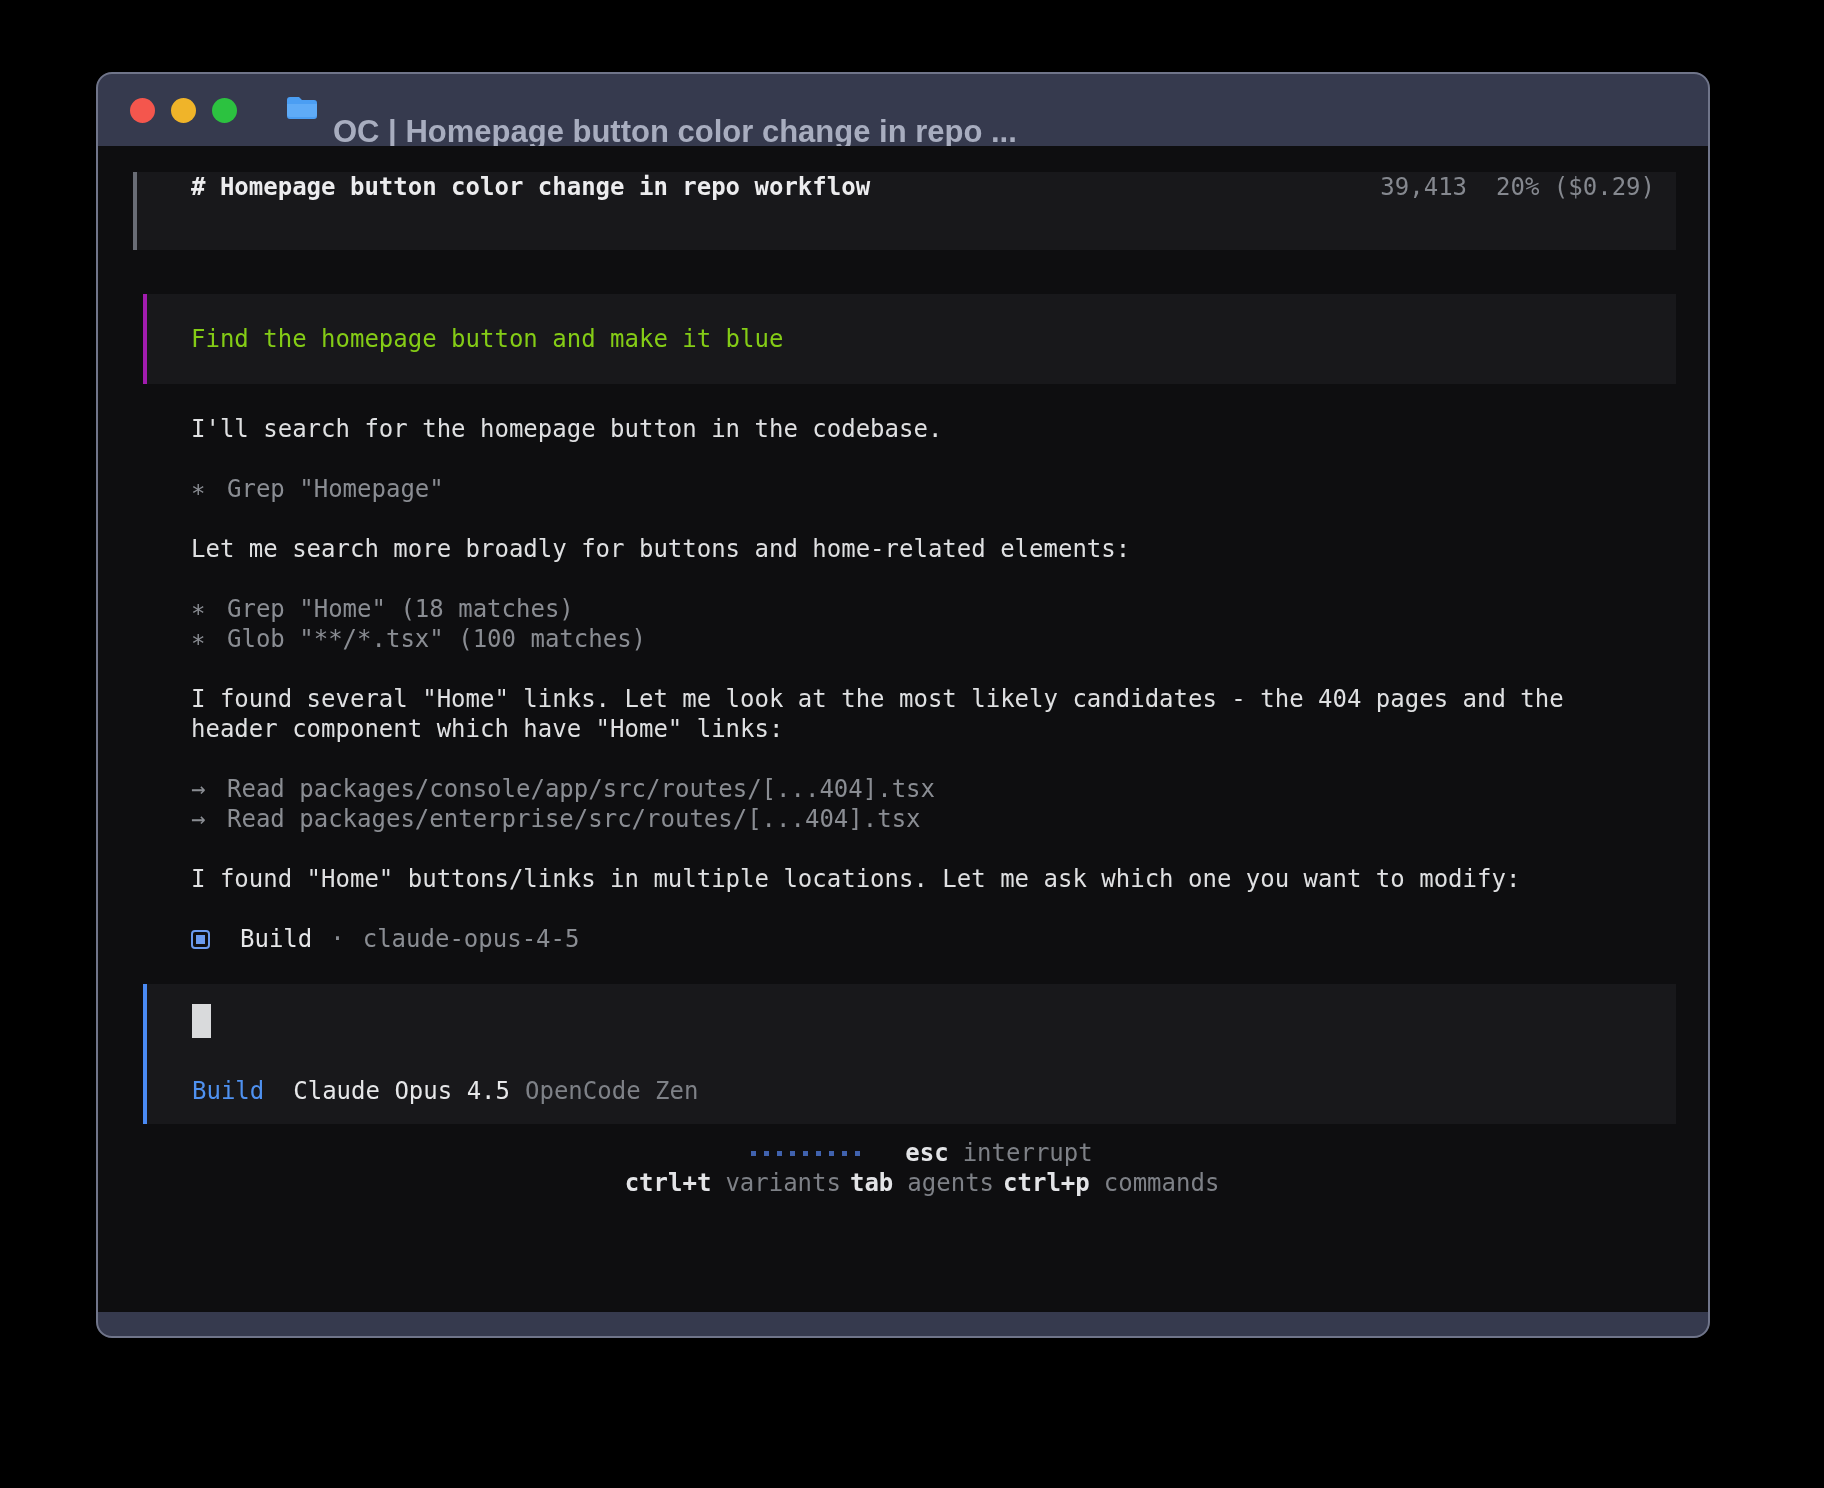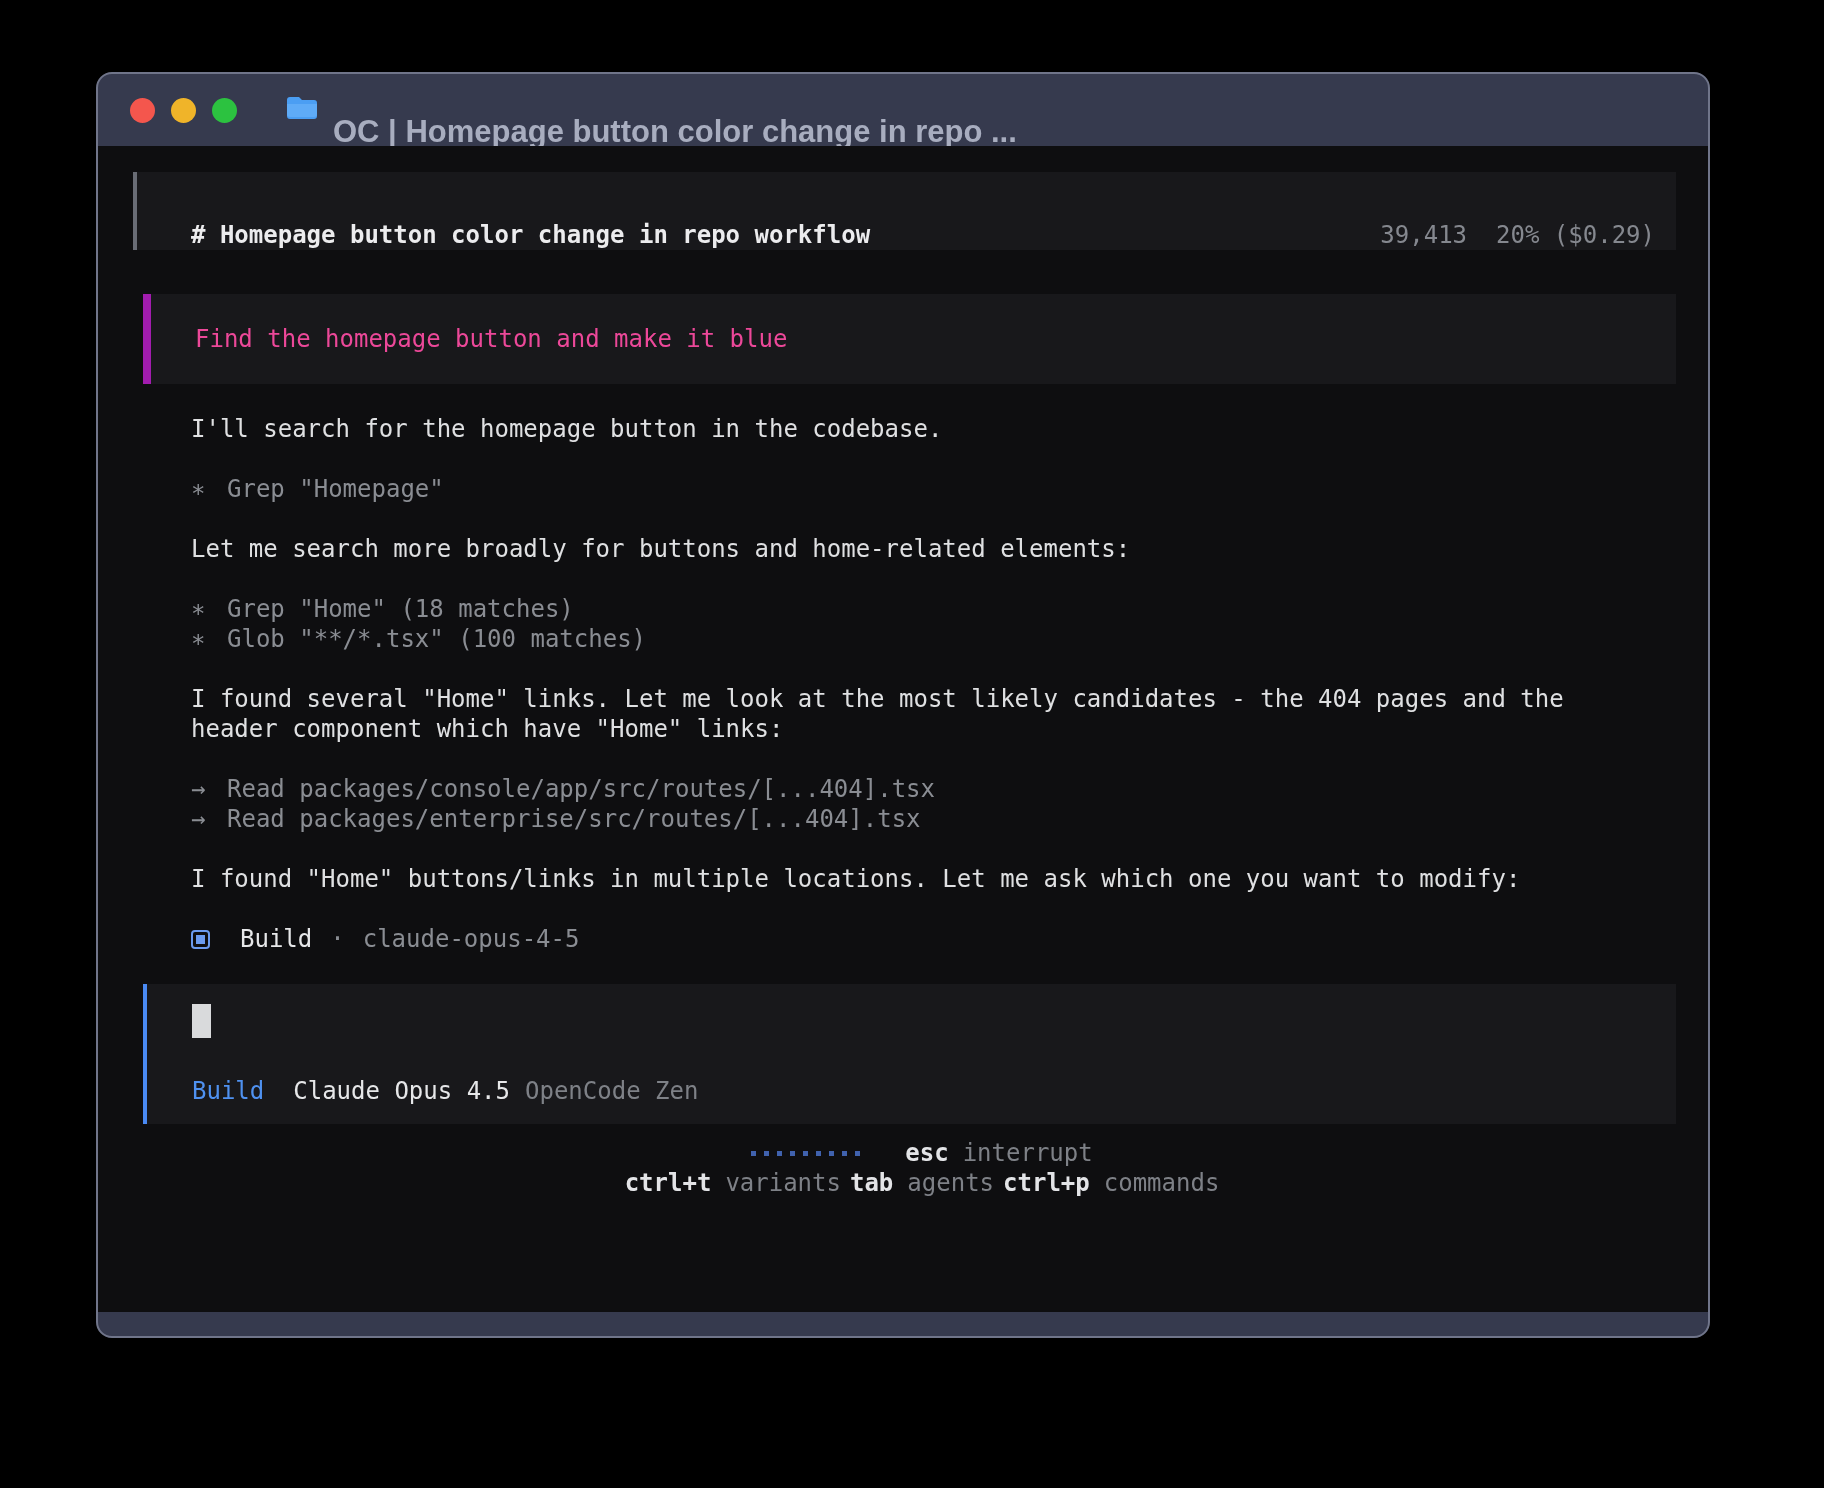--- a/index.html
+++ b/index.html
@@ -49,34 +49,34 @@
   }
 
   .block {
     background: #18181b;
   }
 
   
   .session-header {
     height: 78px;
     border-left: 4px solid #696c75;
-    display: flex; align-items: flex-end; justify-content: space-between;
+    display: flex; align-items: flex-start; justify-content: space-between;
     padding: 0 21px 0 54px;
   }
   .session-title { font-weight: 700; color: #ececee; white-space: nowrap; }
   .session-stats { color: #85888f; white-space: nowrap; display: flex; gap: 29px; }
 
   
   .user-msg {
     margin-top: 44px; margin-left: 10px;
     height: 90px;
-    border-left: 8px solid #a21caf;
+    border-left: 4px solid #a21caf;
     display: flex; align-items: center;
     padding-left: 44px;
-    color: #ec4899;
+    color: #84cc16;
   }
 
   
   .convo { margin-top: 30px; }
   .group { margin: 0 0 30px 58px; }
   .line { white-space: nowrap; }
   .muted { color: #8a8d93; }
   .bullet { display: inline-block; width: 36px; color: #8a8d93; }
 
   .agent-row { display: flex; align-items: center; margin: 0 0 30px 58px; }

